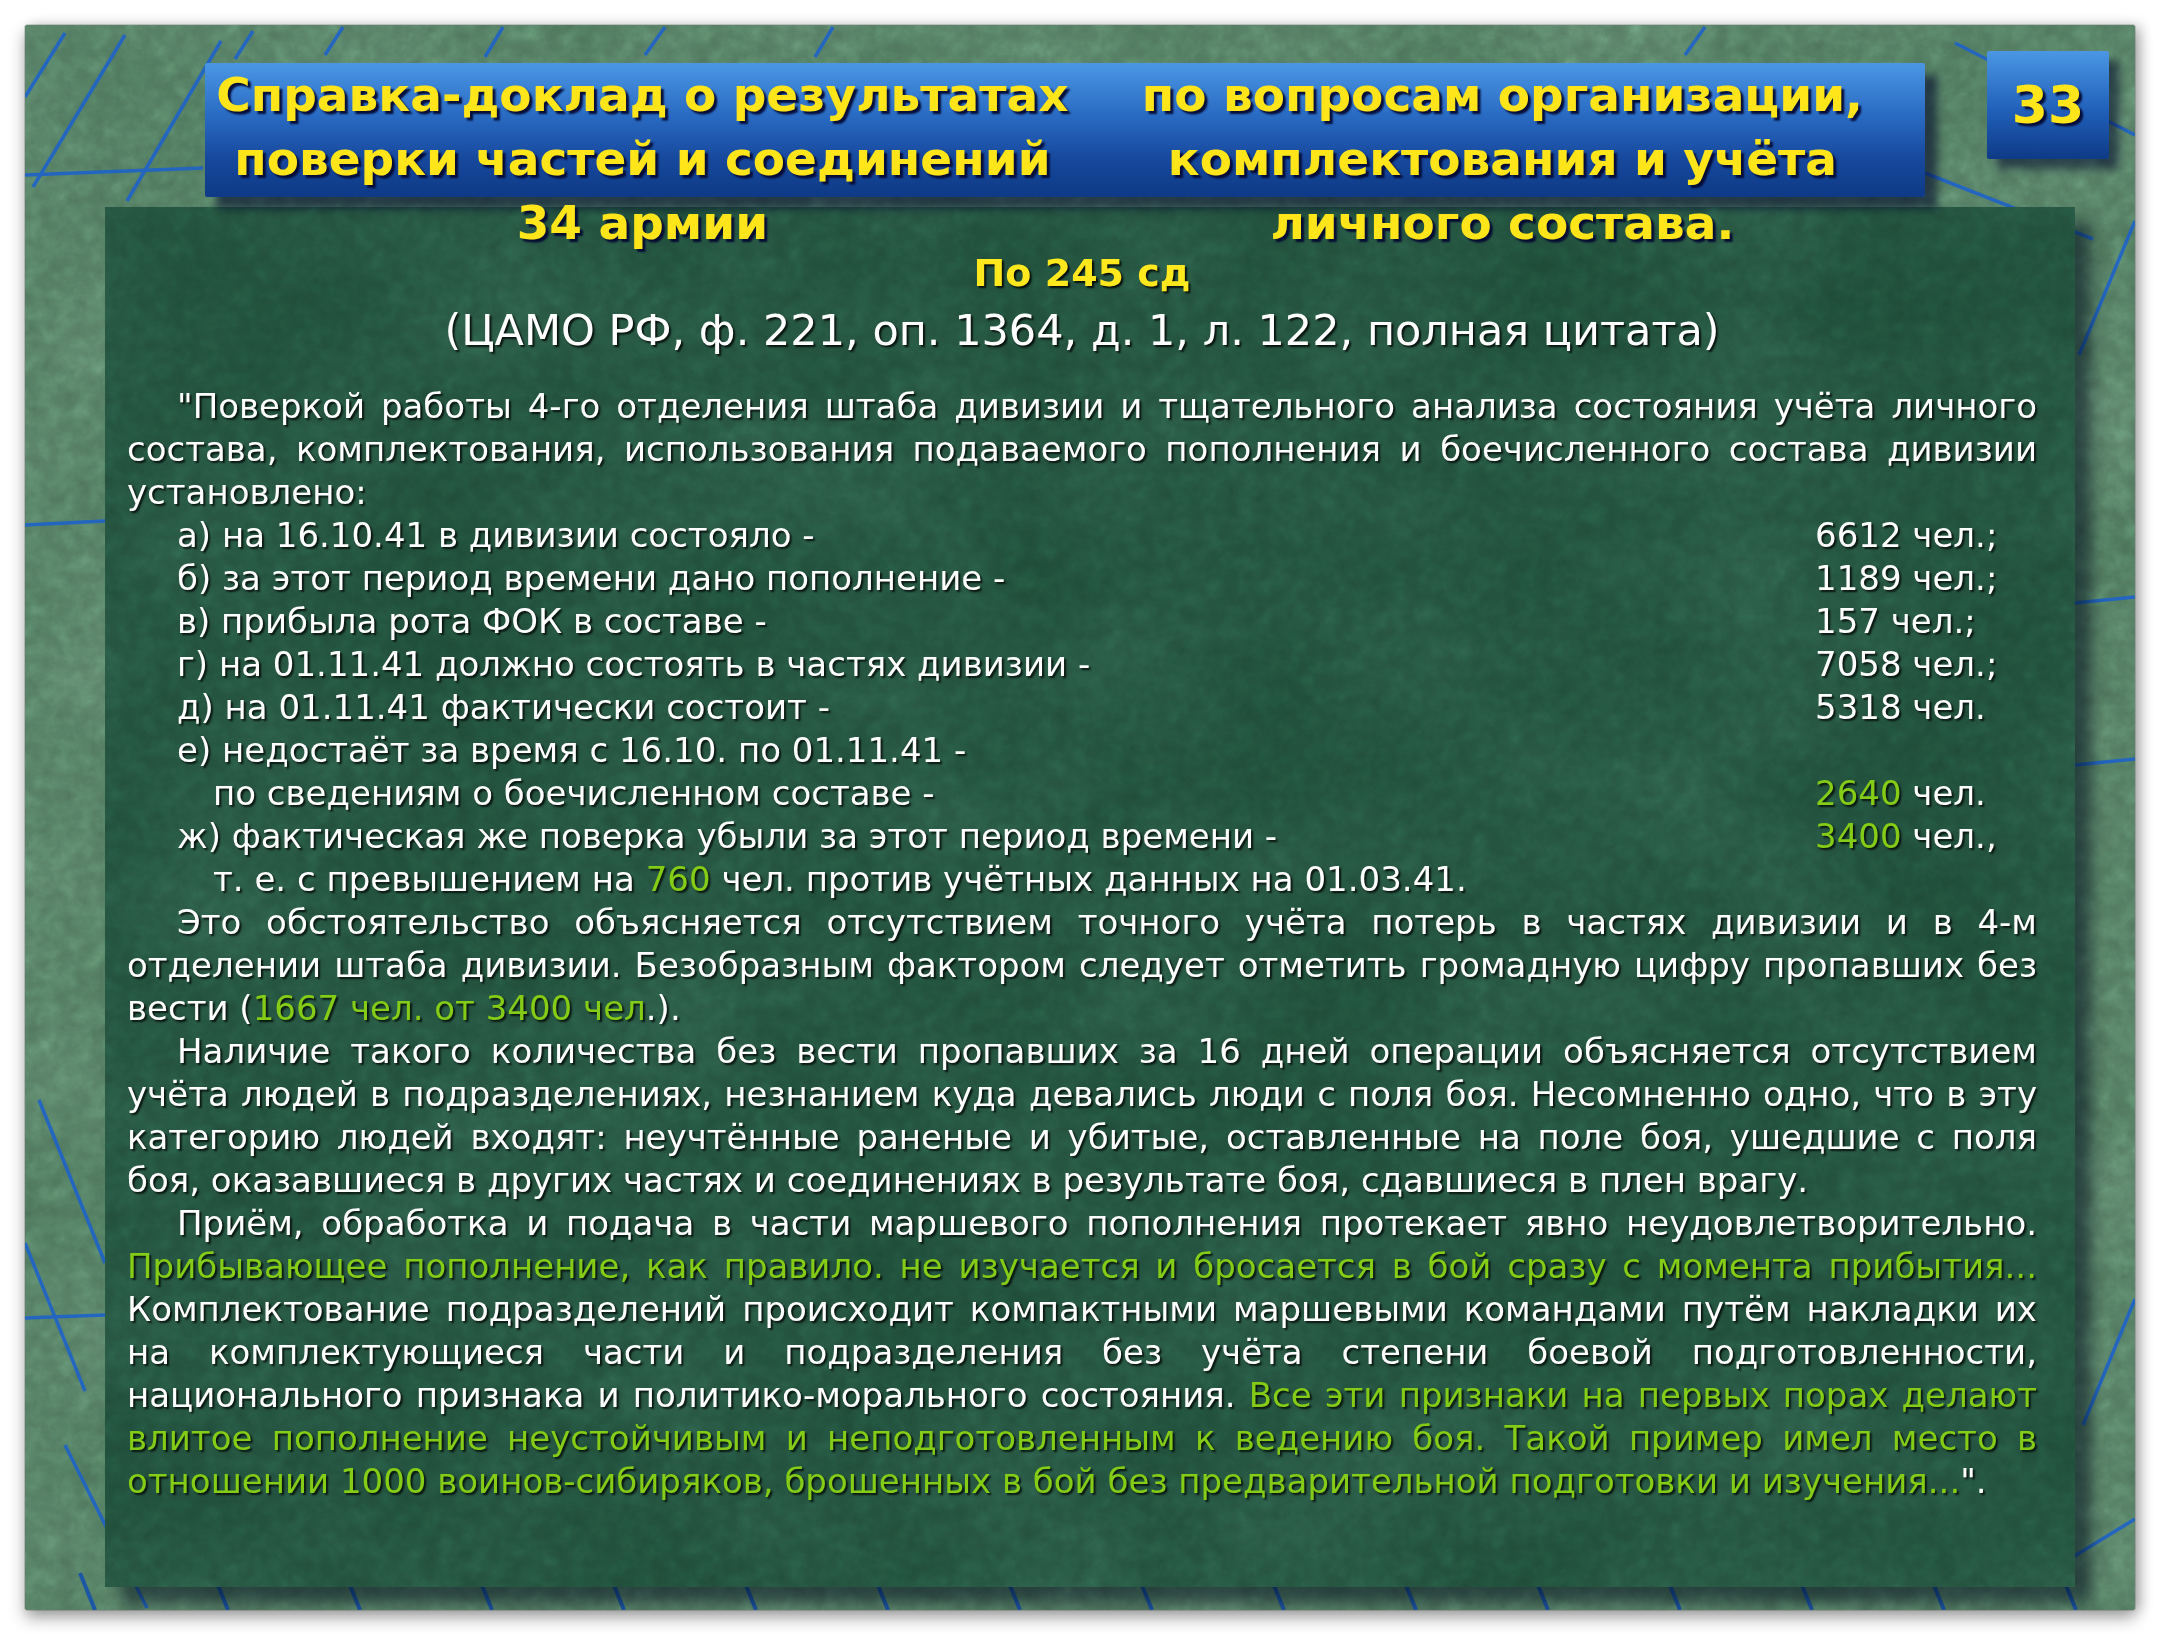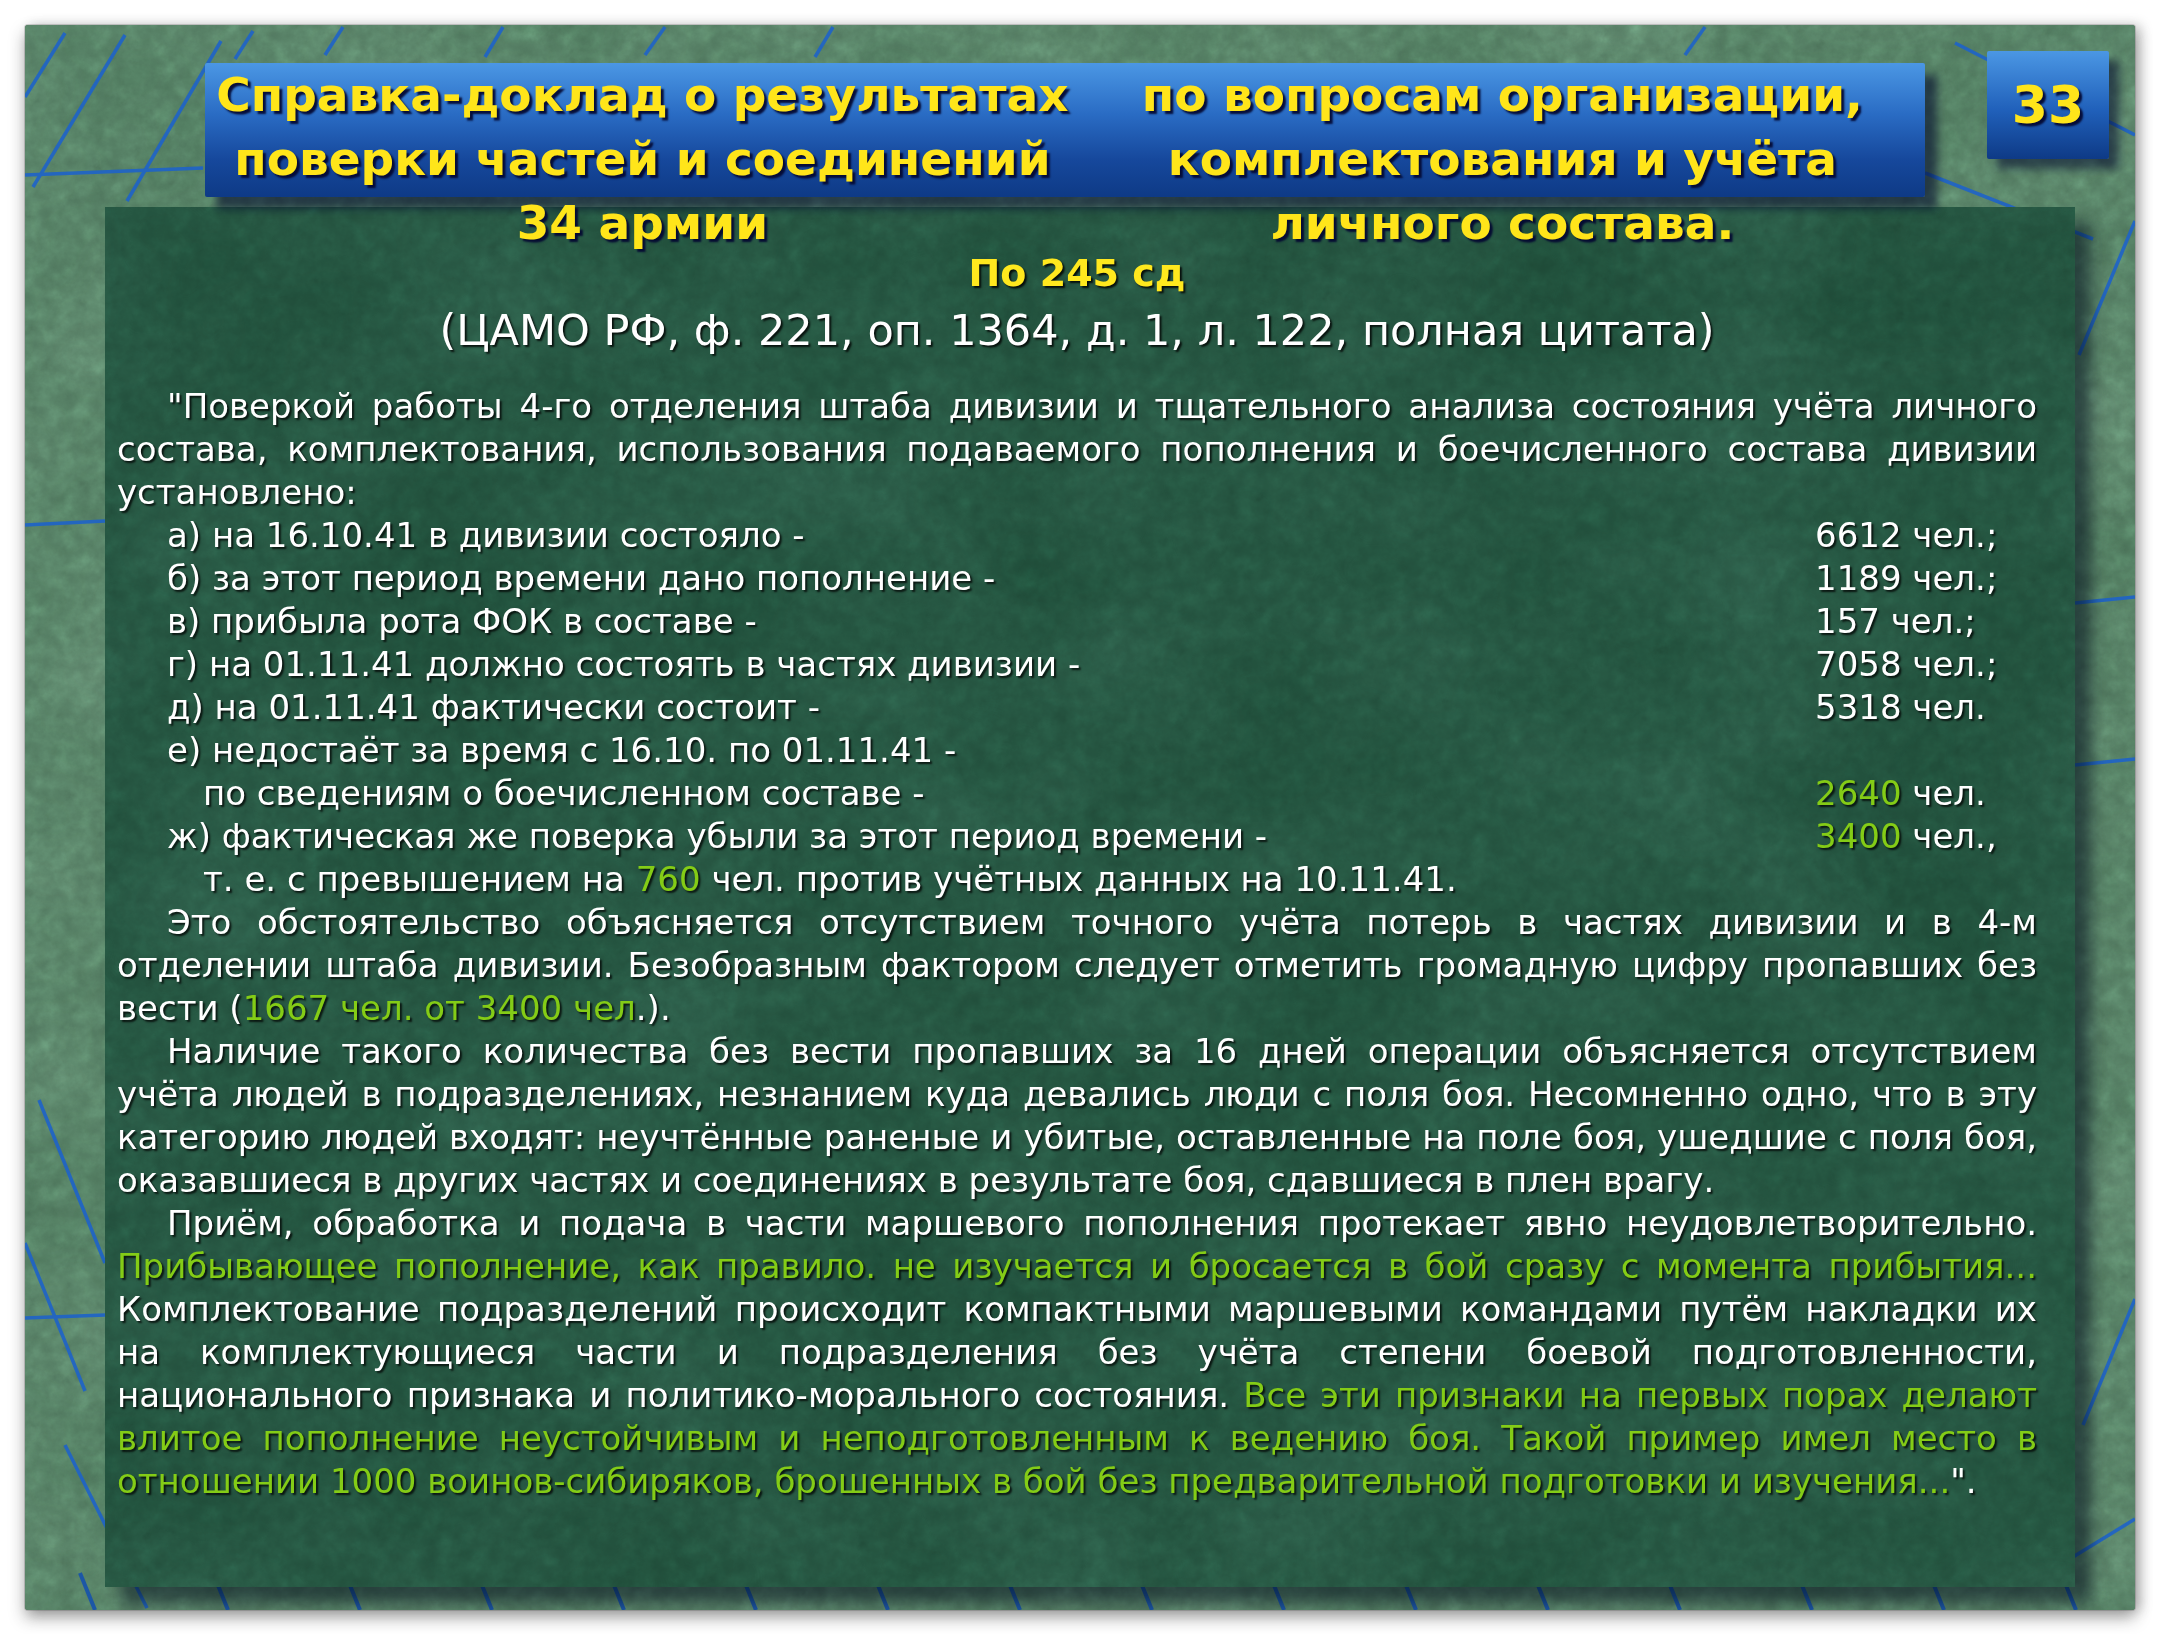--- a/index.html
+++ b/index.html
@@ -12,21 +12,21 @@
     background:#4a7258;
   }
   .tex{position:absolute;left:0;top:0;width:100%;height:100%;display:block;}
   .gridlines{position:absolute;left:0;top:0;width:100%;height:100%;z-index:1;}
   
   .panel{
     position:absolute;left:80px;top:182px;width:1970px;height:1380px;z-index:2;
     box-shadow:16px 16px 14px rgba(0,12,28,.55);
     background:#1d4936;
   }
-  .panel-content{position:relative;z-index:2;padding:30px 38px 0 12px;color:#ffffff;}
+  .panel-content{position:relative;z-index:2;padding:30px 38px 0 12px;color:#ffffff;margin-left:10px;}
   .q-head{margin-top:14px;text-align:center;font-size:38px;font-weight:bold;color:#ffe81e;
           text-shadow:2px 2px 2px rgba(0,0,0,.85);}
   .q-src{margin-top:10px;text-align:center;font-size:43px;color:#ffffff;
          text-shadow:2px 2px 2px rgba(0,0,0,.8);}
   .q-body{margin-top:30px;font-size:34px;line-height:43px;text-shadow:2px 2px 2px rgba(0,0,0,.78);}
   .q-body p{margin:0;text-align:justify;text-indent:50px;}
   .qrow{display:flex;justify-content:flex-end;}
   .qrow .lbl{flex:1 1 auto;padding-left:50px;white-space:nowrap;overflow:hidden;}
   .qrow.ind2 .lbl{padding-left:86px;}
   .qrow .val{flex:0 0 222px;white-space:nowrap;}
@@ -163,21 +163,21 @@
               </div>
               <div class="qrow ind2">
                 <span class="lbl"><span>по сведениям о боечисленном составе -</span></span>
                 <span class="val"><span class="em-y">2640</span><span> чел.</span></span>
               </div>
               <div class="qrow">
                 <span class="lbl"><span>ж) фактическая же поверка убыли за этот период времени -</span></span>
                 <span class="val"><span class="em-y">3400</span><span> чел.,</span></span>
               </div>
               <div class="qrow ind2">
-                <span class="lbl"><span>т. е. с превышением на </span><span class="em-y">760</span><span> чел. против учётных данных на 10.11.41.</span></span>
+                <span class="lbl"><span>т. е. с превышением на </span><span class="em-y">760</span><span> чел. против учётных данных на 01.03.41.</span></span>
               </div>
             </div>
           <p><span>Это обстоятельство объясняется отсутствием точного учёта потерь в частях дивизии и в 4-м отделении штаба дивизии. Безобразным фактором следует отметить громадную цифру пропавших без вести (</span><span class="em-y">1667 чел. от 3400 чел</span><span>.).</span></p>
           <p><span>Наличие такого количества без вести пропавших за 16 дней операции объясняется отсутствием учёта людей в подразделениях, незнанием куда девались люди с поля боя. Несомненно одно, что в эту категорию людей входят: неучтённые раненые и убитые, оставленные на поле боя, ушедшие с поля боя, оказавшиеся в других частях и соединениях в результате боя, сдавшиеся в плен врагу.</span></p>
           <p><span>Приём, обработка и подача в части маршевого пополнения протекает явно неудовлетворительно. </span><span class="em-y">Прибывающее пополнение, как правило. не изучается и бросается в бой сразу с момента прибытия...</span><span> Комплектование подразделений происходит компактными маршевыми командами путём накладки их на комплектующиеся части и подразделения без учёта степени боевой подготовленности, национального признака и политико-морального состояния. </span><span class="em-y">Все эти признаки на первых порах делают влитое пополнение неустойчивым и неподготовленным к ведению боя. Такой пример имел место в отношении 1000 воинов-сибиряков, брошенных в бой без предварительной подготовки и изучения...</span><span>".</span></p>
         </div>
       </div>
     </div>
 
   </div>

